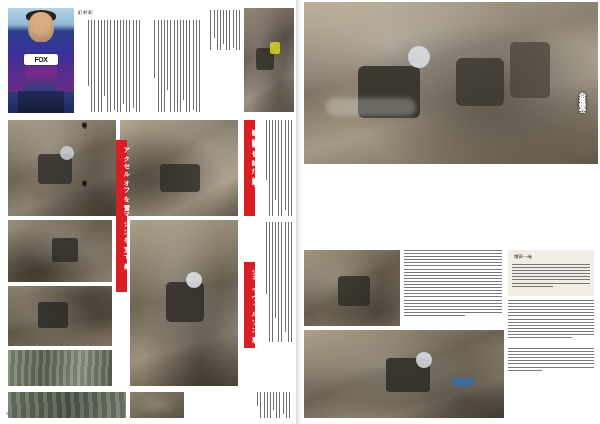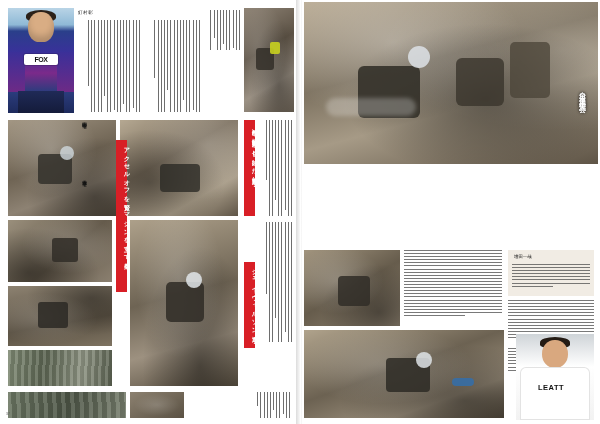--- a/index.html
+++ b/index.html
@@ -351,22 +351,15 @@
       <div class="ln" style="width:100%"></div>
         <div class="ln" style="width:100%"></div>
       <div class="ln" style="width:100%"></div>
         <div class="ln" style="width:100%"></div>
       <div class="ln" style="width:100%"></div>
         <div class="ln" style="width:100%"></div>
       <div class="ln" style="width:100%"></div>
         <div class="ln" style="width:40%"></div>
     </div>
 
-    <div id="portrait2" class="photo">
-      <div class="hair"></div>
-      <div class="head"></div>
-      <div class="shirt">
-        <div class="brand">LEATT</div>
-      </div>
-    </div>
   </div>
 
 </div>
 
 </body></html>

